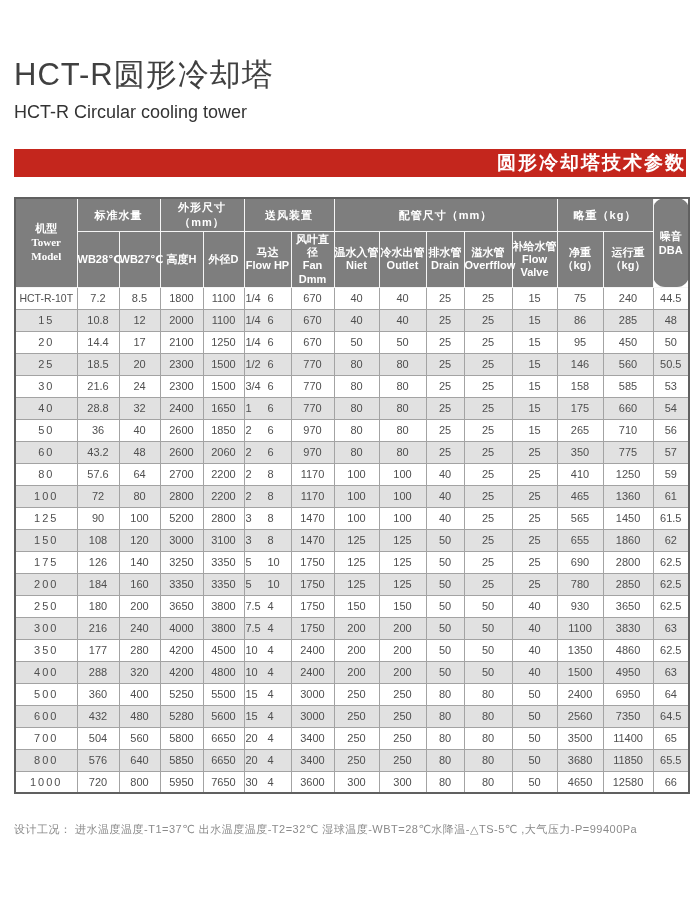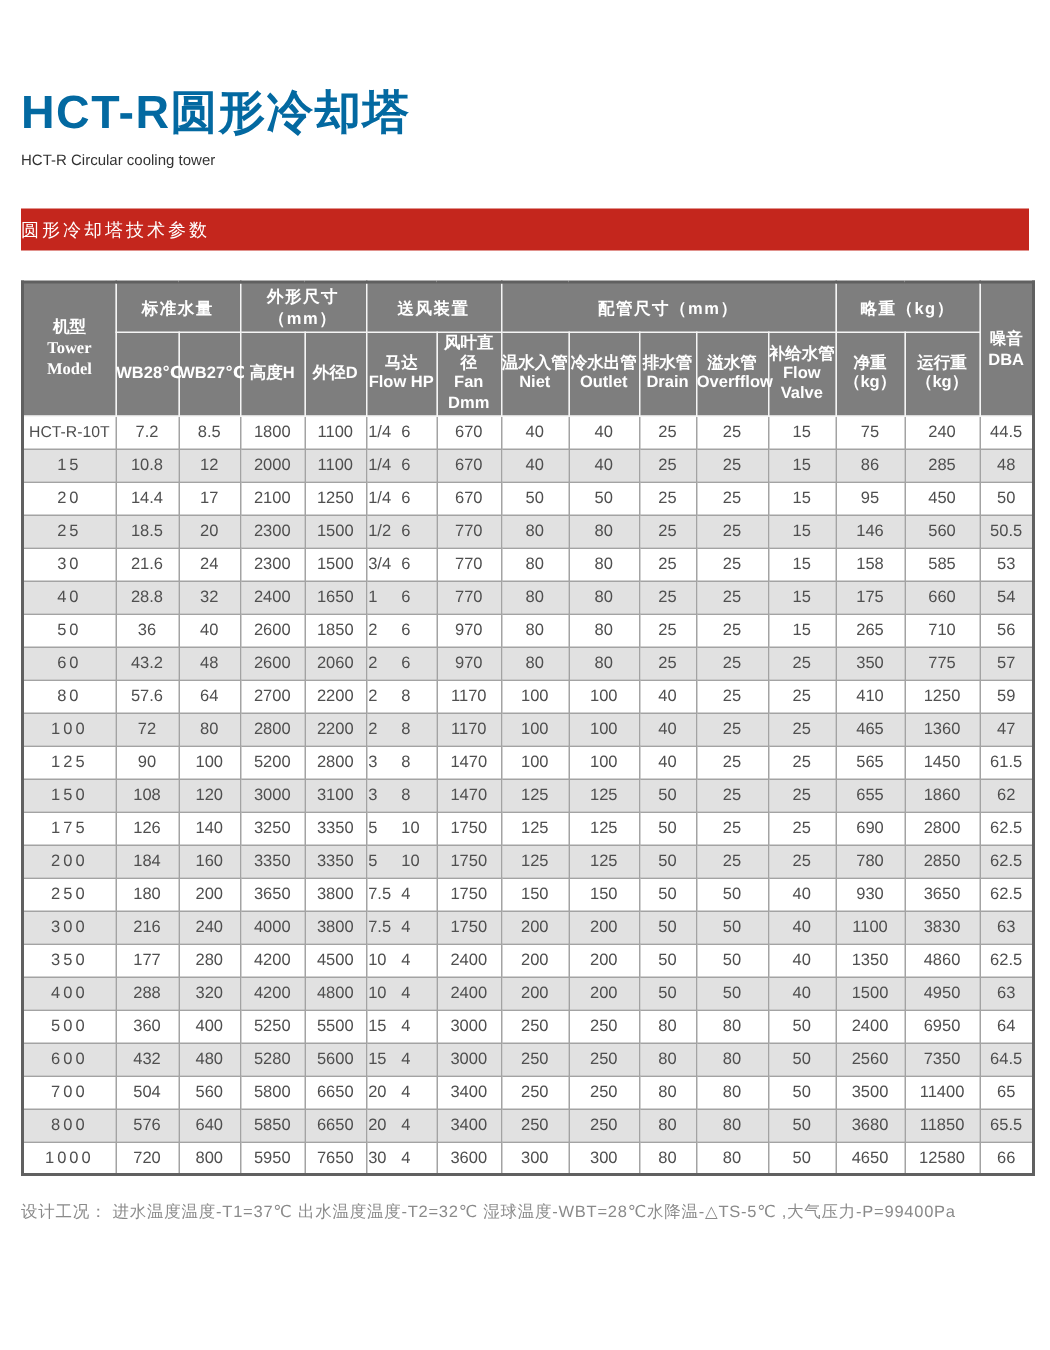--- a/index.html
+++ b/index.html
@@ -3,39 +3,39 @@
 <meta charset="utf-8">
 <style>
   * { margin: 0; padding: 0; box-sizing: border-box; }
   html, body { width: 700px; height: 900px; background: #ffffff; overflow: hidden; }
   body { font-family: "Liberation Sans", "DejaVu Sans", sans-serif; }
   .page { padding: 0 14px; }
 
   .page-title {
     margin-top: 54px;
     font-size: 31px;
-    font-weight: bold;
-    color: #0369a1;
+    font-weight: normal;
+    color: #404040;
     letter-spacing: 1px;
   }
   .page-subtitle {
     margin-top: 6px;
-    font-size: 10px;
+    font-size: 18px;
     color: #333333;
   }
 
   .banner {
     margin-top: 26px;
     height: 28px;
     line-height: 28px;
     background: #c4261d;
     color: #ffffff;
-    text-align: left;
-    font-size: 12px;
-    font-weight: normal;
+    text-align: right;
+    font-size: 19px;
+    font-weight: bold;
     letter-spacing: 2px;
   }
 
   table.spec {
     margin-top: 20px;
     width: 672px;
     border-collapse: collapse;
     table-layout: fixed;
     border: 2px solid #606060;
   }
@@ -45,41 +45,41 @@
     border: 1px solid #f5f5f5;
     font-weight: bold;
     font-size: 11px;
     text-align: center;
     vertical-align: middle;
     padding: 1px 0;
   }
   th.group-th { height: 26px; font-size: 11.5px; letter-spacing: 1px; }
   th.sub-th { height: 46px; font-size: 10.5px; line-height: 1.2; letter-spacing: 0; }
   th.model-th { font-size: 11px; line-height: 1.25; font-family: Liberation Serif, serif; }
-  th.noise-th { font-size: 11px; line-height: 1.3; }
+  th.noise-th { font-size: 11px; line-height: 1.3; border-radius: 12px; }
 
   table.spec td {
     border: 1px solid #a3a3a3;
     height: 22px;
     text-align: center;
     vertical-align: middle;
     font-size: 11px;
     color: #4f4f4f;
     background: #ffffff;
     padding: 0;
     white-space: nowrap;
     overflow: hidden;
   }
   tr.stripe td { background: #e1e1e1; }
   td.model { letter-spacing: 2px; margin-top: 11px; }
   td.model.long { letter-spacing: 0; font-size: 10.5px; }
   td.motor span { display: inline-block; width: 48%; text-align: left; }
 
   .footer-note {
-    margin-top: 16px;
+    margin-top: 28px;
     font-size: 11px;
     color: #8a8a8a;
     letter-spacing: 0.5px;
   }
 </style>
 </head>
 <body>
 
 <div class="page">
   <div class="page-title">HCT-R圆形冷却塔</div>
@@ -336,21 +336,21 @@
           <td>2200</td>
           <td class="motor"><span>2</span><span>8</span></td>
           <td>1170</td>
           <td>100</td>
           <td>100</td>
           <td>40</td>
           <td>25</td>
           <td>25</td>
           <td>465</td>
           <td>1360</td>
-          <td>47</td>
+          <td>61</td>
         </tr>
         <tr>
           <td class="model">125</td>
           <td>90</td>
           <td>100</td>
           <td>5200</td>
           <td>2800</td>
           <td class="motor"><span>3</span><span>8</span></td>
           <td>1470</td>
           <td>100</td>

